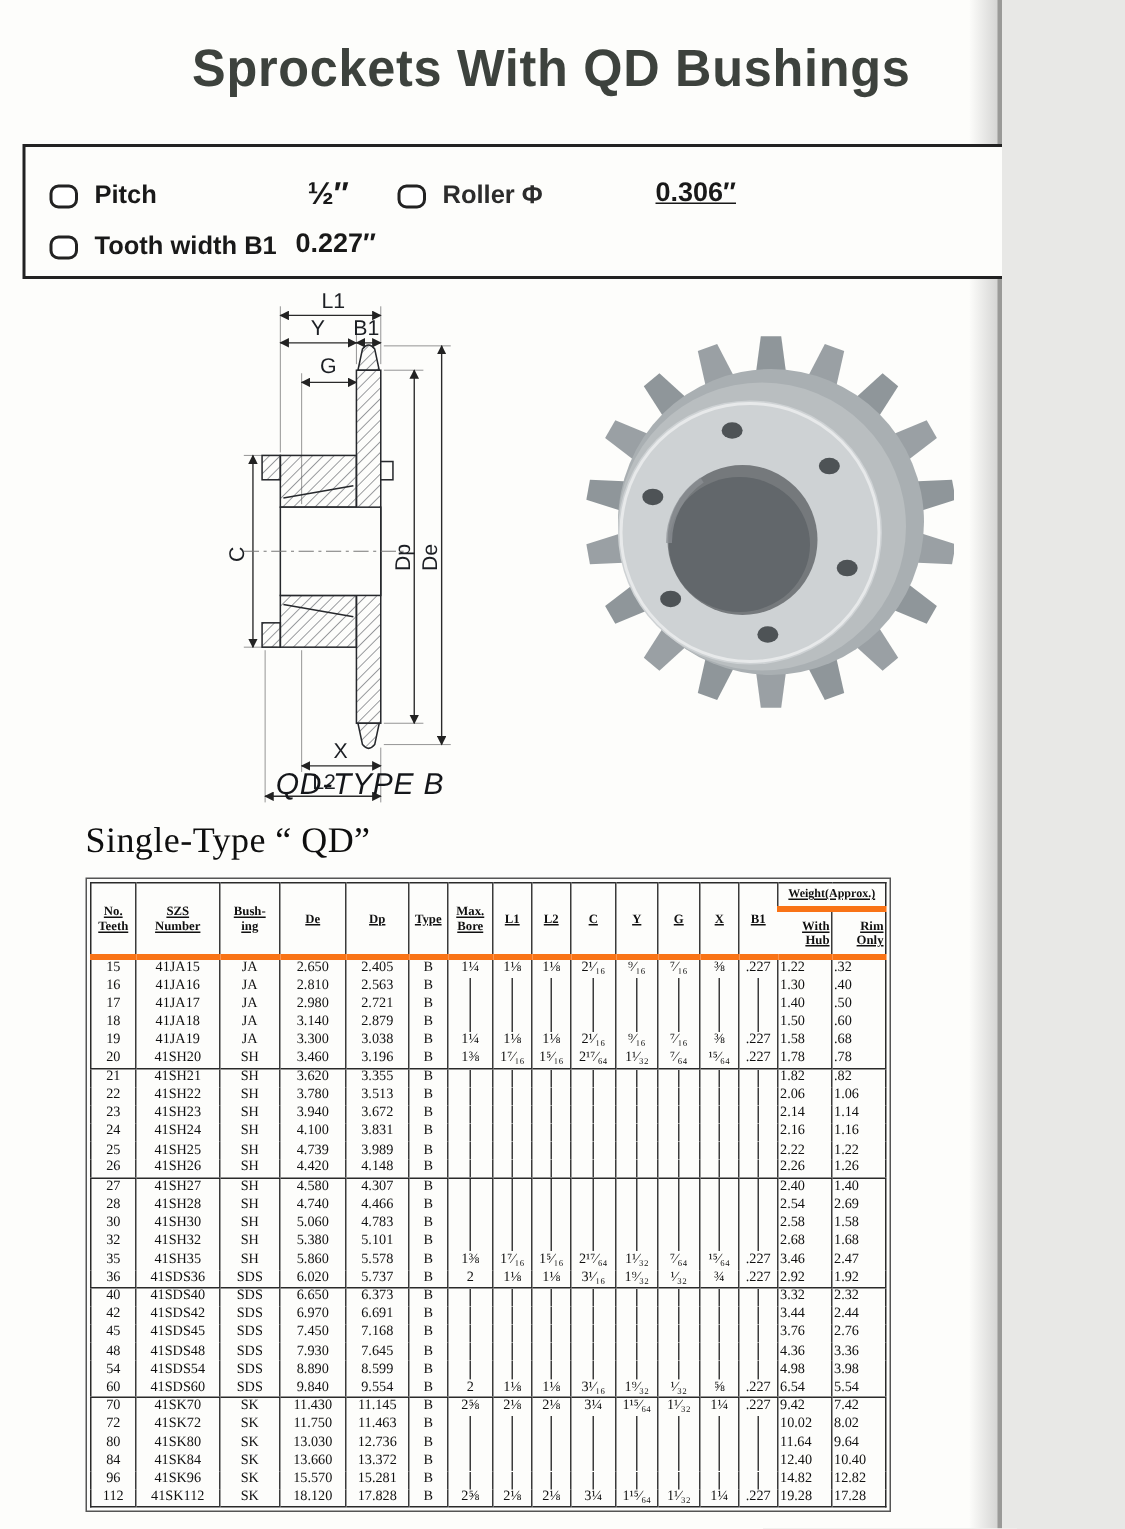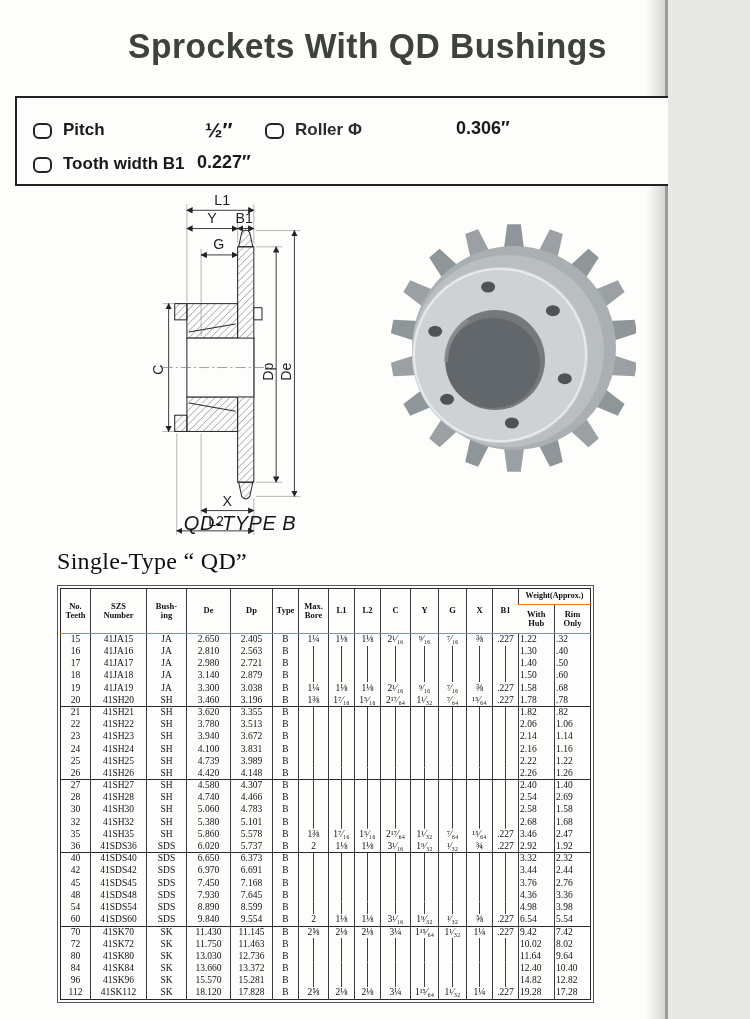--- a/index.html
+++ b/index.html
@@ -39,23 +39,23 @@
         font-size:24px;font-weight:normal;color:#0e0e0e;letter-spacing:.3px;}
 
   
   #table-wrap{position:absolute;left:57px;top:585px;border:1px solid #555;padding:2px;background:#fdfdfb;}
   table{border-collapse:collapse;table-layout:fixed;width:530px;
         font-family:"Liberation Serif","DejaVu Serif",serif;color:#101010;}
   th,td{border-left:1px solid #3a3a3a;overflow:hidden;white-space:nowrap;}
   th:first-child,td:first-child{border-left:none;}
   table{border:1.5px solid #2a2a2a;}
   thead th{font-size:8.5px;font-weight:bold;line-height:1.08;white-space:pre-line;
-        text-align:center;vertical-align:middle;border-bottom:1px solid #f97316;}
+        text-align:center;vertical-align:middle;border-bottom:4px solid #f97316;text-decoration:underline;}
   th.wgh{height:13px;font-size:8px;}
-  tr.subhead th{height:26px;}
+  tr.subhead th{height:26px;text-align:right;}
   tbody tr{height:12.2px;}
   tbody td{font-size:9.5px;text-align:center;vertical-align:middle;line-height:1;}
   tbody td.wt{text-align:left;padding-right:5px;margin-left:13px;}
   tbody td.ditto{background:linear-gradient(#3c3c3c,#3c3c3c) no-repeat center/1px 100%;}
   tr.gend td{border-bottom:1px solid #2a2a2a;}
 </style>
 </head>
 <body>
 
 <div id="page">
@@ -64,21 +64,21 @@
 
   <div id="page-title">Sprockets With QD Bushings</div>
 
   <div id="spec-box">
     <div class="spec-row" style="top:22px;">
       <span class="spec-check" style="left:16px;"></span>
       <span class="spec-label" style="left:46px;">Pitch</span>
       <span class="spec-value" style="left:188px;font-size:21px;">½″</span>
       <span class="spec-check" style="left:248px;"></span>
       <span class="spec-label normal" style="left:278px;">Roller Φ</span>
-      <span class="spec-value" style="left:439px;">0.306″</span>
+      <span class="spec-value" style="left:420px;text-decoration:underline;">0.306″</span>
     </div>
     <div class="spec-row" style="top:56px;">
       <span class="spec-check" style="left:16px;"></span>
       <span class="spec-label" style="left:46px;">Tooth width B1</span>
       <span class="spec-value" style="left:180px;">0.227″</span>
     </div>
   </div>
 
   <svg id="diagram" width="215" height="350" viewBox="0 0 200 345" xmlns="http://www.w3.org/2000/svg">
     <defs>

